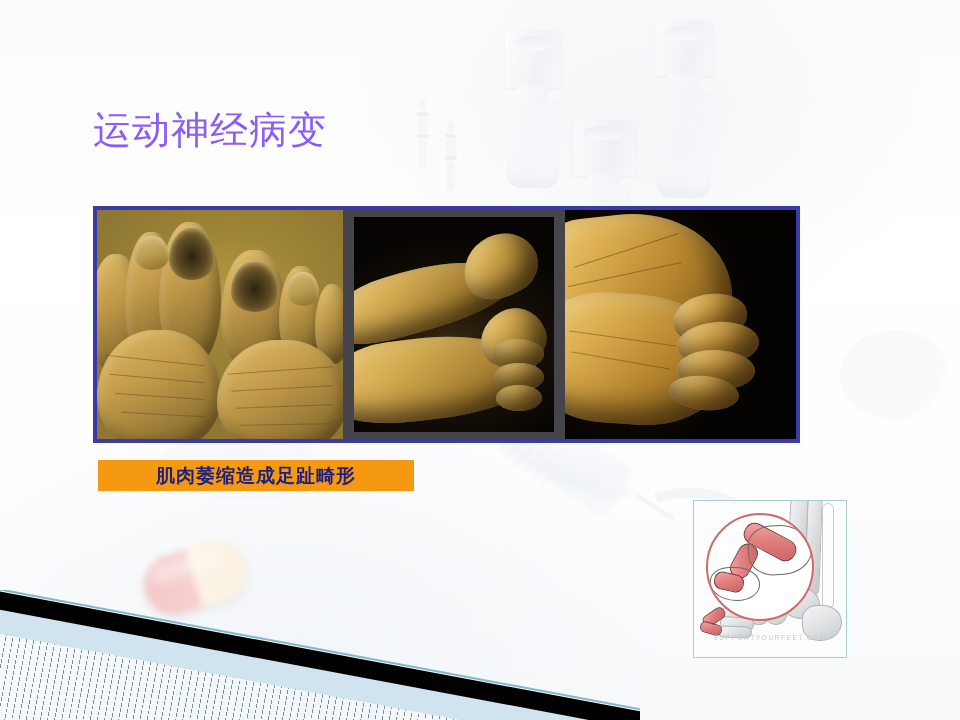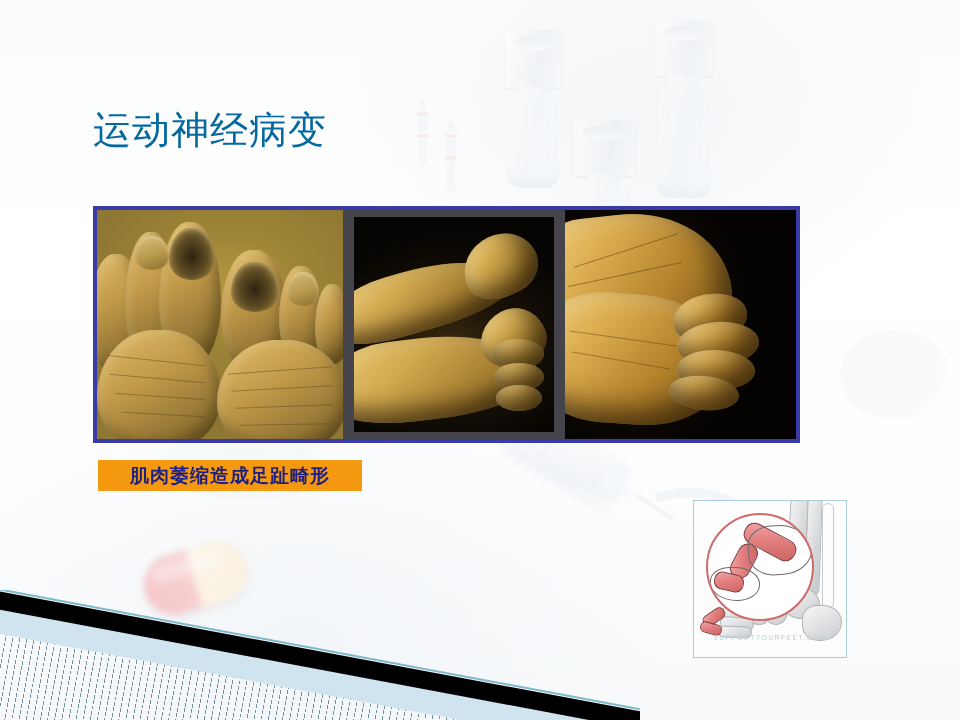--- a/index.html
+++ b/index.html
@@ -201,21 +201,21 @@
   }
 
   
   .title {
     position: absolute;
     left: 93px;
     top: 108px;
     font-size: 38px;
     line-height: 1.2;
     letter-spacing: 1px;
-    color: #0369a1;
+    color: #8b5cf6;
     font-family: "DejaVu Sans", "Liberation Sans", sans-serif;
     white-space: nowrap;
   }
 
   
   .photo-panel {
     position: absolute;
     left: 93px;
     top: 206px;
     width: 707px;
@@ -308,21 +308,21 @@
     color: #1d1f82;
     font-family: "DejaVu Serif", "Liberation Serif", serif;
     font-weight: bold;
     font-size: 19px;
     letter-spacing: 1px;
     white-space: nowrap;
   }
   .caption-1 {
     left: 98px;
     top: 460px;
-    width: 264px;
+    width: 316px;
     height: 31px;
     background: #f59a10;
     text-align: right;
   }
   .caption-2 {
     left: 385px;
     top: 460px;
     width: 209px;
     height: 31px;
     background: #fbcb05;

